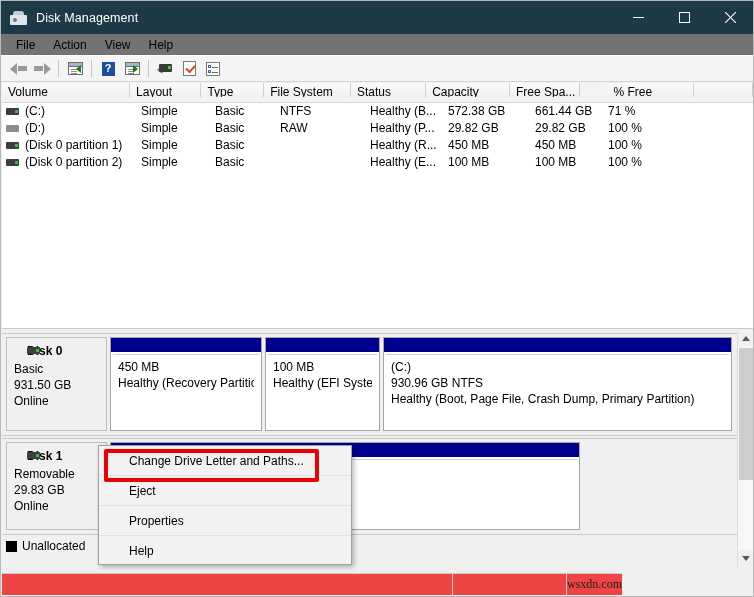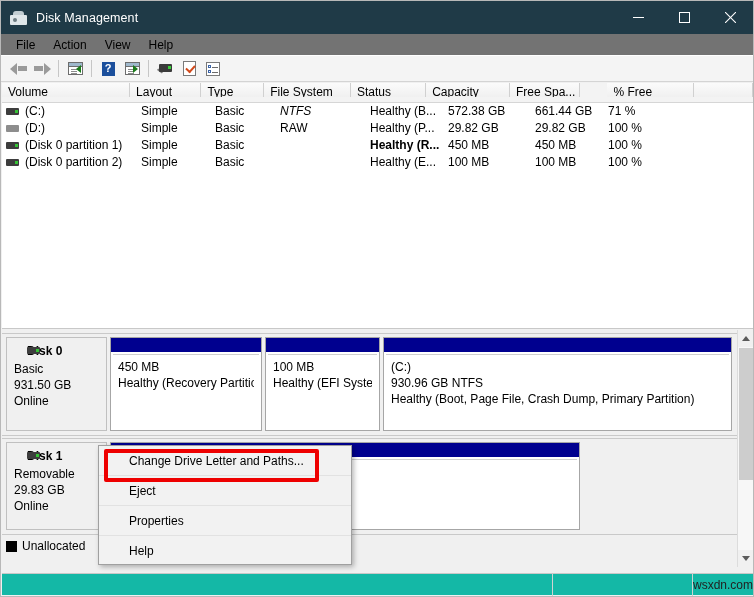--- a/index.html
+++ b/index.html
@@ -379,25 +379,26 @@
     border: 4px solid #ee0000;
     border-radius: 2px;
     z-index: 50;
     pointer-events: none;
   }
 
   
   #statusbar {
     position: absolute;
     left: 1px; bottom: 1px;
-    width: 751px; height: 22px;
-    background: #14b8a6;
+    width: 620px; height: 22px;
+    background: #ef4444;
     border-top: 1px solid #c8c8c8;
     display: flex;
     align-items: center;
+    font-family: Liberation Serif, serif;
   }
   .sb-pane { height: 22px; border-right: 1px solid #d2d2d2; }
   #sb-1 { width: 553px; }
   #sb-2 { width: 140px; }
   #sb-3 {
     flex: 1;
     display: flex; align-items: center; justify-content: center;
     font-size: 12px; color: #222;
   }
 </style>
@@ -510,21 +511,21 @@
     <div id="list-body">
         <div class="vrow">
           <div class="vcell vol" style="width: 133px;">
             <div class="vol-ico">
               <div class="led"></div>
             </div>
             <span>(C:)</span>
           </div>
           <div class="vcell" style="width: 74px;">Simple</div>
           <div class="vcell" style="width: 65px;">Basic</div>
-          <div class="vcell" style="width: 90px; font-style: italic;">NTFS</div>
+          <div class="vcell" style="width: 90px;">NTFS</div>
           <div class="vcell" style="width: 78px;">Healthy (B...</div>
           <div class="vcell" style="width: 87px;">572.38 GB</div>
           <div class="vcell" style="width: 73px;">661.44 GB</div>
           <div class="vcell" style="width: 90px;">71 %</div>
         </div>
         <div class="vrow">
           <div class="vcell vol" style="width: 133px;">
             <div class="vol-ico gray">
               <div class="led"></div>
             </div>
@@ -541,21 +542,21 @@
         <div class="vrow">
           <div class="vcell vol" style="width: 133px;">
             <div class="vol-ico">
               <div class="led"></div>
             </div>
             <span>(Disk 0 partition 1)</span>
           </div>
           <div class="vcell" style="width: 74px;">Simple</div>
           <div class="vcell" style="width: 65px;">Basic</div>
           <div class="vcell" style="width: 90px;"></div>
-          <div class="vcell" style="width: 78px; font-weight: bold;">Healthy (R...</div>
+          <div class="vcell" style="width: 78px;">Healthy (R...</div>
           <div class="vcell" style="width: 87px;">450 MB</div>
           <div class="vcell" style="width: 73px;">450 MB</div>
           <div class="vcell" style="width: 90px;">100 %</div>
         </div>
         <div class="vrow">
           <div class="vcell vol" style="width: 133px;">
             <div class="vol-ico">
               <div class="led"></div>
             </div>
             <span>(Disk 0 partition 2)</span>

